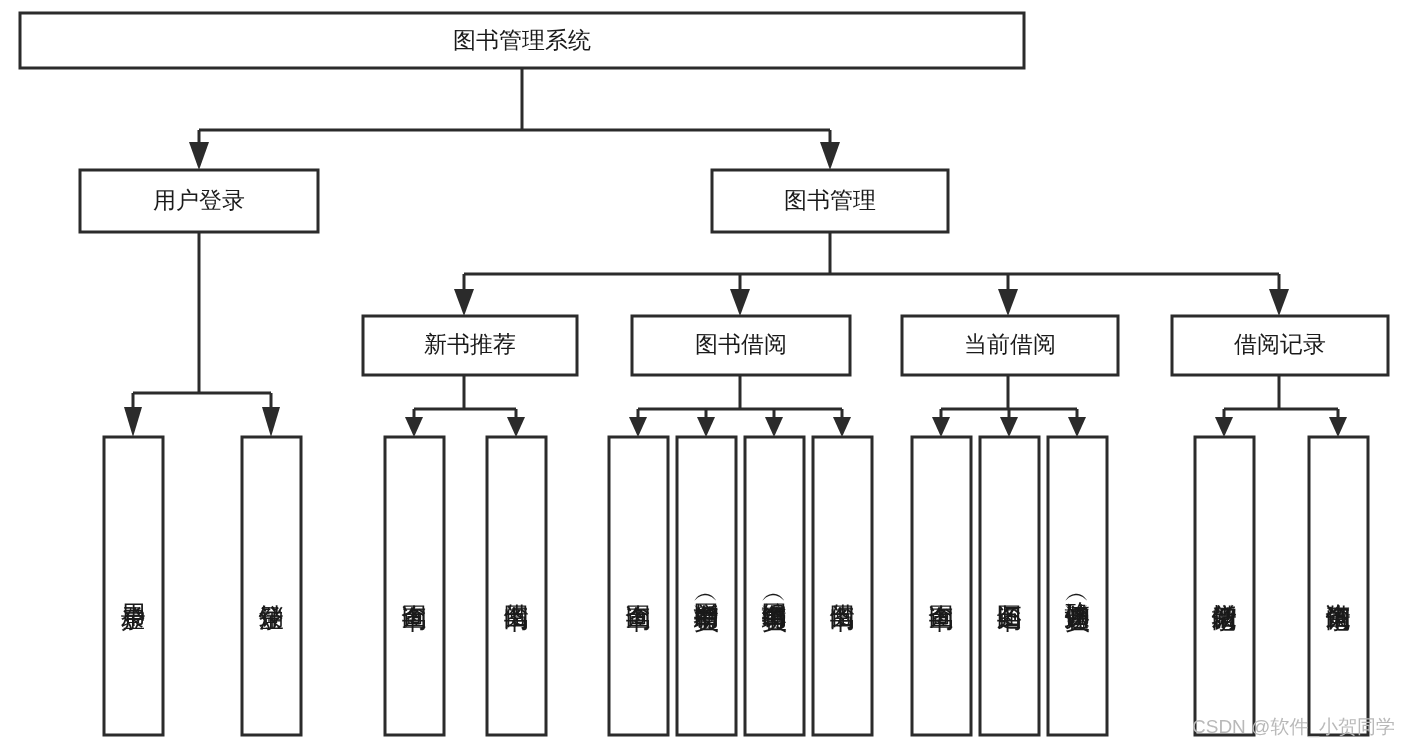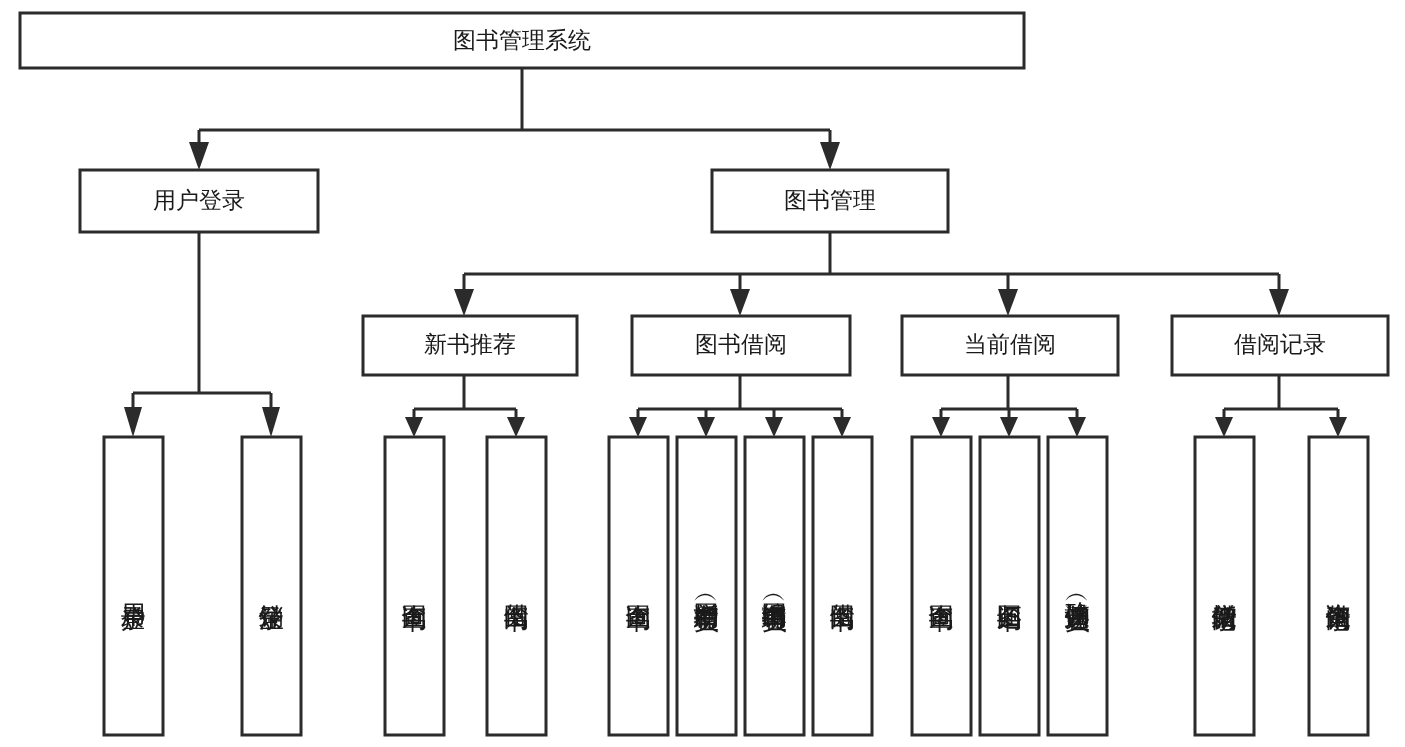--- a/index.html
+++ b/index.html
@@ -203,14 +203,15 @@
   <div class="node-label-v" style="left:745px; top:437px; width:59px; height:298px;">编辑图书（管理员）</div>
   <div class="node-label-v" style="left:813px; top:437px; width:59px; height:298px;">借阅图书</div>
 
   <div class="node-label-v" style="left:912px; top:437px; width:59px; height:298px;">查询图书</div>
   <div class="node-label-v" style="left:980px; top:437px; width:59px; height:298px;">归还图书</div>
   <div class="node-label-v" style="left:1048px; top:437px; width:59px; height:298px;">确认归还（管理员）</div>
 
   <div class="node-label-v" style="left:1195px; top:437px; width:59px; height:298px;">新增借阅记录</div>
   <div class="node-label-v" style="left:1309px; top:437px; width:59px; height:298px;">查询借阅记录</div>
 
+  <div class="watermark" style="left:1192px; top:714px;">CSDN @软件_小贺同学</div>
 
 </div>
 
 </body></html>

